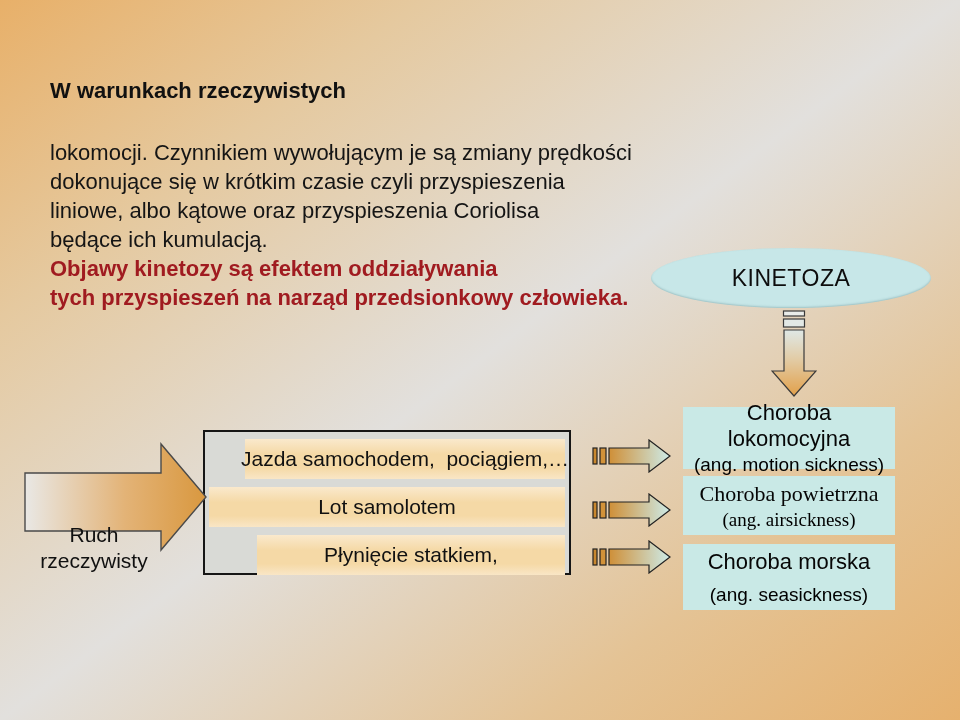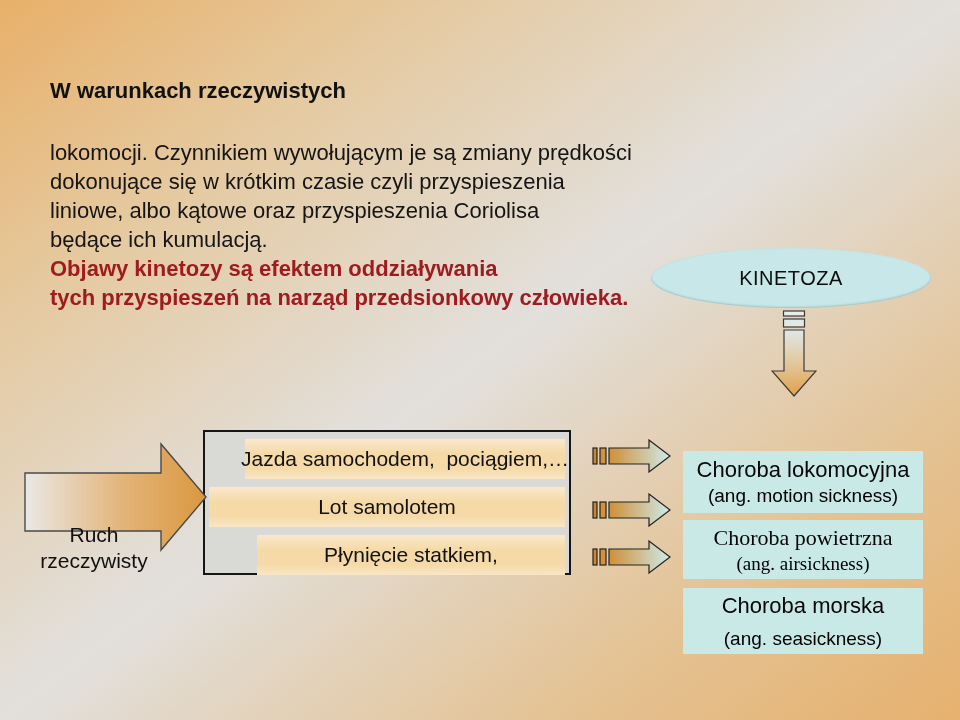--- a/index.html
+++ b/index.html
@@ -18,21 +18,21 @@
   .text-block { position: absolute; left: 50px; top: 138px; }
   .text-block .line { font-size: 22px; line-height: 29px; color: #151515; white-space: pre; }
   .text-block .line.em { color: #a01b20; font-weight: bold; }
 
   .kinetoza-ellipse {
     position: absolute; left: 651px; top: 248px; width: 280px; height: 60px;
     background: #c7e7e8; border-radius: 50%;
     display: flex; align-items: center; justify-content: center;
     box-shadow: inset 0 -1px 2px rgba(110,150,155,0.45);
   }
-  .kinetoza-ellipse .label { font-size: 20px; color: #0d0d0d; letter-spacing: 0.5px; }
+  .kinetoza-ellipse .label { font-size: 23px; color: #0d0d0d; letter-spacing: 0.5px; }
 
   .down-arrow { position: absolute; left: 771px; top: 310px; }
 
   .ruch-arrow-svg { position: absolute; left: 24px; top: 442px; z-index: 3; }
   .ruch-label {
     position: absolute; left: 26px; top: 474px; width: 136px; height: 56px; z-index: 4;
     display: flex; flex-direction: column; align-items: center; justify-content: center;
     font-size: 21px; line-height: 26px; color: #101010; text-align: center; margin-top: 46px;
   }
 
@@ -49,24 +49,24 @@
   .mode-row.r1 { top: 7px; margin-left: 36px; }
   .mode-row.r2 { top: 55px; }
   .mode-row.r3 { top: 103px; margin-left: 48px; }
 
   .flow-arrow { position: absolute; left: 592px; }
   .flow-arrow.f1 { top: 439px; }
   .flow-arrow.f2 { top: 493px; }
   .flow-arrow.f3 { top: 540px; }
 
   .disease-box {
-    position: absolute; left: 683px; width: 240px;
+    position: absolute; left: 683px; width: 212px;
     background: #c9e9e6;
     display: flex; flex-direction: column; align-items: center; justify-content: center;
-    text-align: center; gap: 2px; margin-top: 44px;
+    text-align: center; gap: 2px;
   }
   .disease-box.b1 { top: 407px; height: 62px; }
   .disease-box.b2 { top: 476px; height: 59px; font-family: Liberation Serif, serif; }
   .disease-box.b3 { top: 544px; height: 66px; gap: 9px; }
   .disease-name { font-size: 22px; color: #060606; }
   .disease-english { font-size: 19px; color: #000000; }
 </style>
 </head>
 <body>
 

